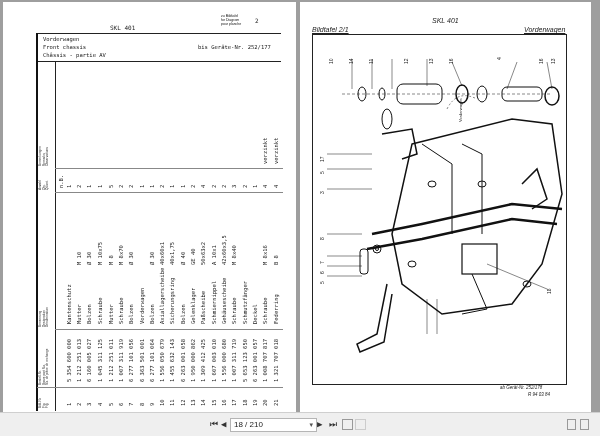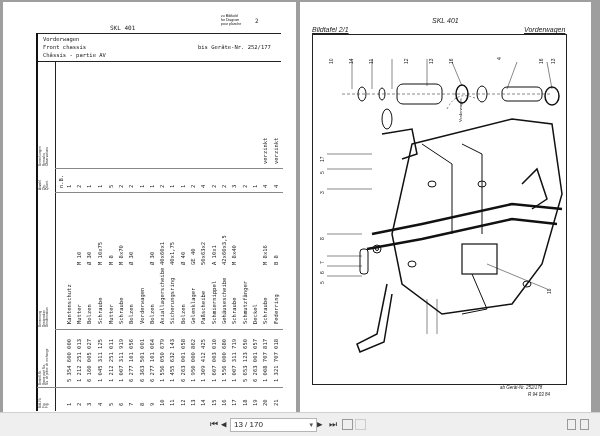--- a/index.html
+++ b/index.html
@@ -303,21 +303,21 @@
     <div class="callout" style="left:246px;top:292px;">18</div>
 
     <div class="txt" style="left:200px;top:383px;font-family:'Liberation Sans',sans-serif;font-style:italic;font-size:4.5px;">ab Gerät-Nr. 252/178</div>
     <div class="txt" style="left:228px;top:390px;font-family:'Liberation Sans',sans-serif;font-style:italic;font-size:4.5px;">R 94 03 84</div>
   </div>
 
   <div class="toolbar">
     <span class="tb-btn" style="left:210px;">⏮</span>
     <span class="tb-btn" style="left:221px;">◀</span>
     <div class="page-input">
-      <span>13 / 170</span>
+      <span>18 / 210</span>
       <span class="dd">▾</span>
     </div>
     <span class="tb-btn" style="left:317px;">▶</span>
     <span class="tb-btn" style="left:329px;">⏭</span>
     <span class="icon-sm" style="left:342px;"></span>
     <span class="icon-sm" style="left:355px;border-color:#ccc;"></span>
     <span class="icon-sm" style="left:567px;width:7px;"></span>
     <span class="icon-sm" style="left:580px;width:7px;"></span>
   </div>
 </div>

